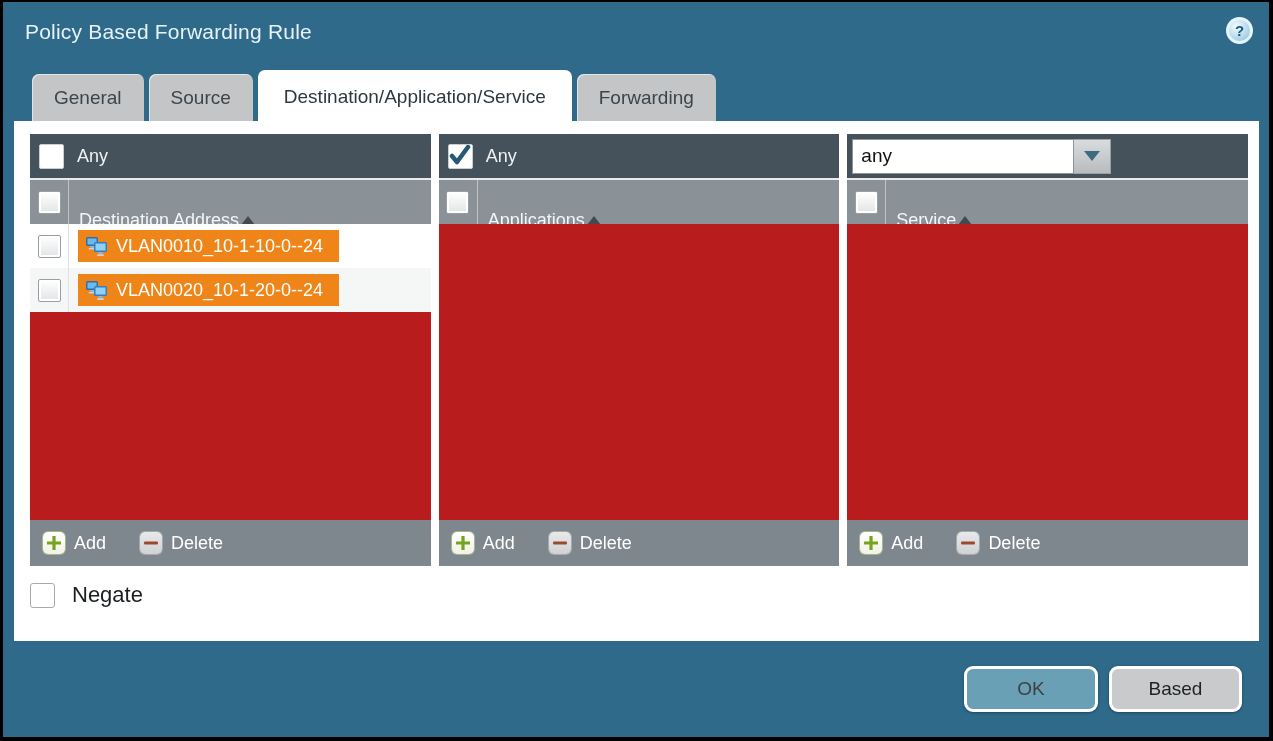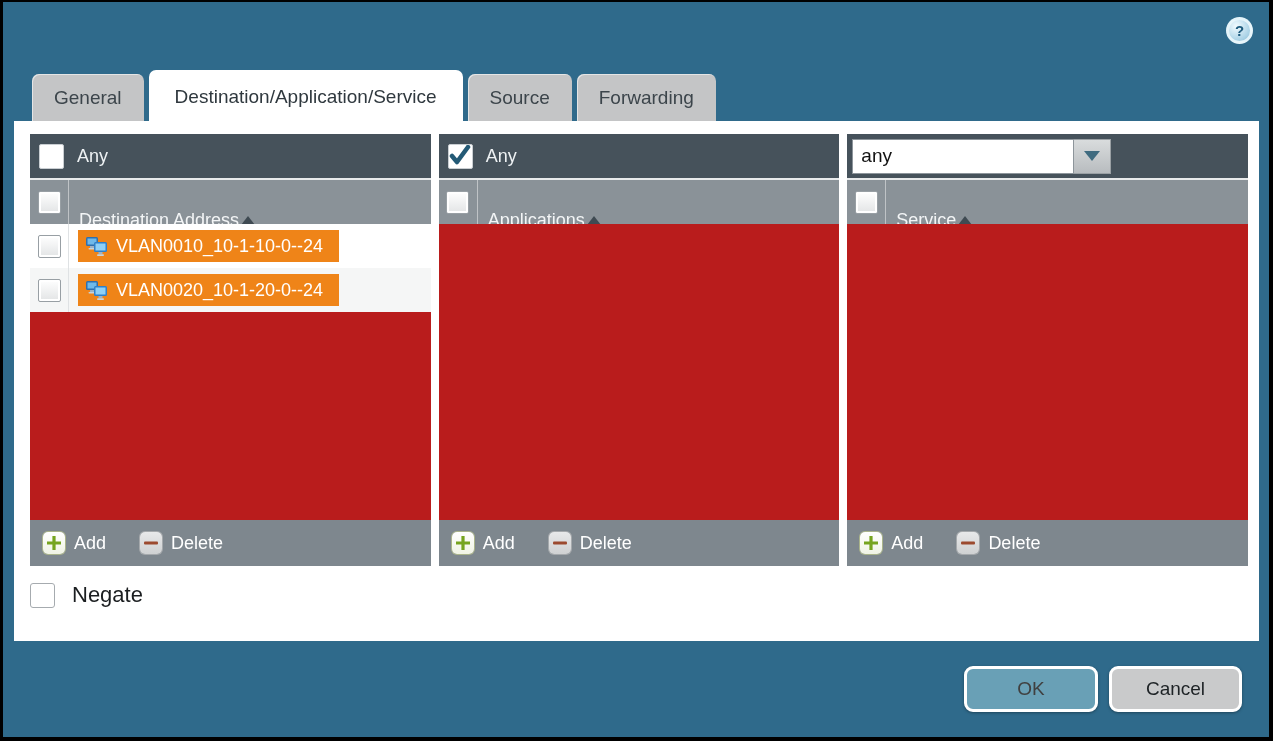--- a/index.html
+++ b/index.html
@@ -302,27 +302,28 @@
     background: #c9cacb;
     color: #1d2225;
   }
 </style>
 </head>
 <body>
 
 <div class="dialog">
 
   <div class="titlebar">
+    <span class="title">Policy Based Forwarding Rule</span>
     <div class="help-btn">?</div>
   </div>
 
   <div class="tabs">
     <div class="tab">General</div>
+    <div class="tab">Source</div>
     <div class="tab active">Destination/Application/Service</div>
-    <div class="tab">Source</div>
     <div class="tab">Forwarding</div>
   </div>
 
   <div class="content">
     <div class="columns">
 
       <div class="col">
         <div class="col-anybar">
           <span class="cb cb-big"></span>
           <span class="anybar-label">Any</span>
@@ -479,16 +480,16 @@
     </div>
 
     <div class="negate-row">
       <span class="cb cb-negate"></span>
       <span class="negate-label">Negate</span>
     </div>
   </div>
 
   <div class="footer">
     <button class="btn btn-ok">OK</button>
-    <button class="btn btn-cancel">Cancel</button>
+    <button class="btn btn-cancel">Based</button>
   </div>
 
 </div>
 
 </body></html>

